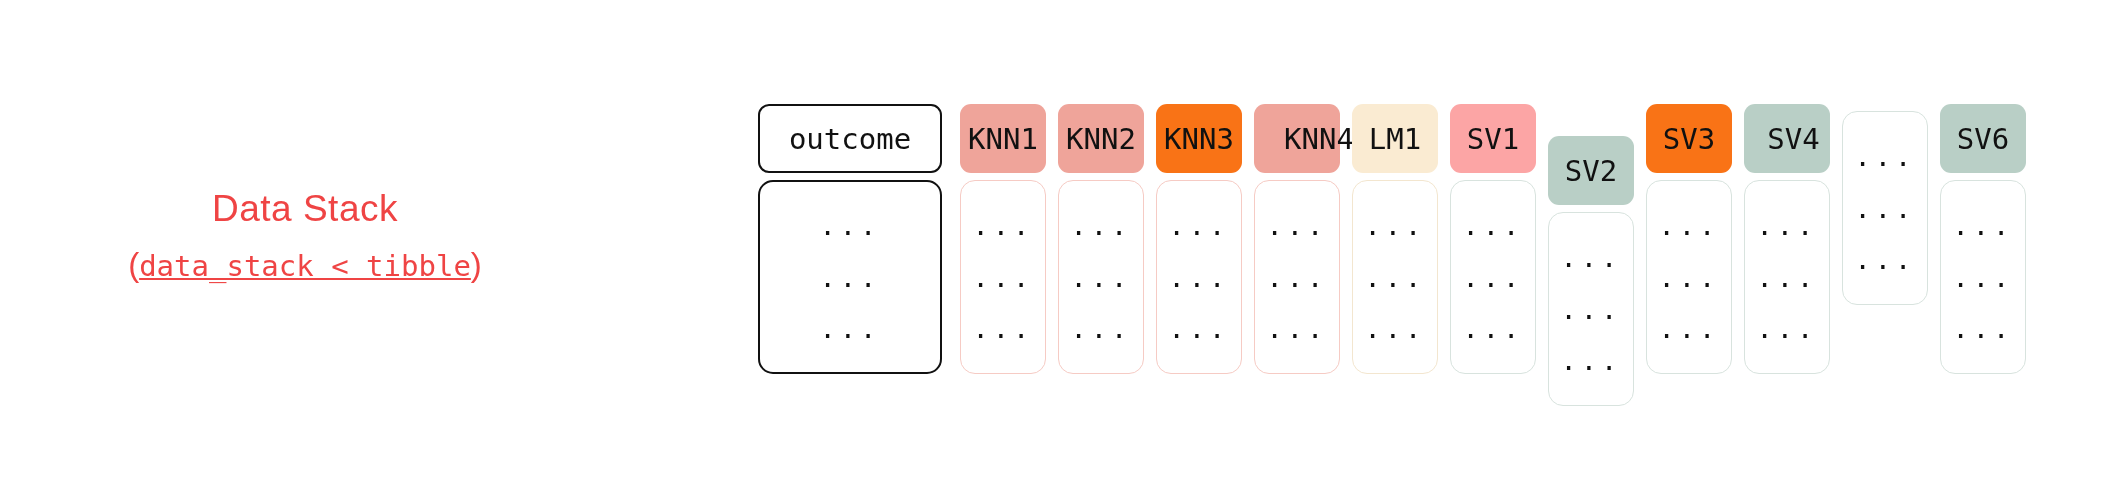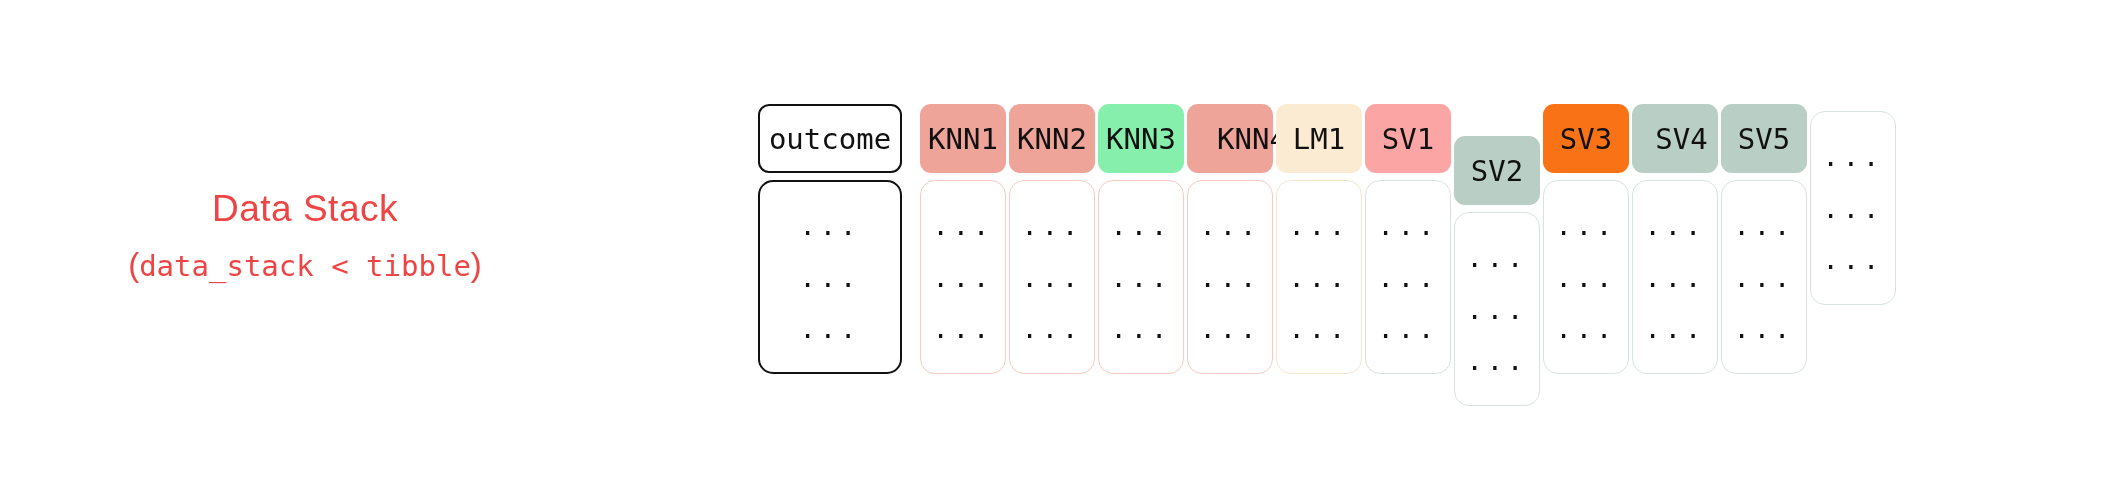--- a/index.html
+++ b/index.html
@@ -33,34 +33,35 @@
     font-size: 31px;
     white-space: nowrap;
   }
   .figure-subtitle .paren {
     font-family: "Liberation Sans", sans-serif;
     font-size: 33px;
   }
   .figure-subtitle .code {
     font-family: "DejaVu Sans Mono", monospace;
     font-size: 29px;
+    text-decoration: underline;
   }
   .stack {
     position: absolute;
     left: 758px;
     top: 104px;
     display: flex;
     align-items: flex-start;
   }
   .column {
     display: flex;
     flex-direction: column;
   }
   .outcome-col {
-    width: 144px;
+    width: 184px;
     margin-right: 18px;
   }
   .hdr {
     height: 69px;
     border-radius: 11px;
     display: flex;
     align-items: center;
     justify-content: center;
     font-family: "DejaVu Sans Mono", monospace;
     font-size: 29px;
@@ -81,21 +82,21 @@
     justify-content: space-evenly;
     align-items: center;
     box-sizing: border-box;
     padding: 6px 0;
   }
   .outcome-body {
     border: 2px solid #111111;
   }
   #model-columns {
     display: flex;
-    gap: 3px;
+    gap: 12px;
     text-align: center;
   }
   .model-col {
     width: 86px;
   }
   .model-body {
     border: 1.5px solid #dddddd; 
   }
   .dots {
     font-family: "DejaVu Sans Mono", monospace;
@@ -137,21 +138,21 @@
         </div>
         <div class="column model-col">
           <div class="hdr model-hdr" style="background: rgb(239, 164, 154);">KNN2</div>
           <div class="body model-body" style="border-color: rgb(246, 203, 196);">
             <div class="dots">...</div>
             <div class="dots">...</div>
             <div class="dots">...</div>
           </div>
         </div>
         <div class="column model-col">
-          <div class="hdr model-hdr" style="background: #86efac;">KNN3</div>
+          <div class="hdr model-hdr" style="background: #f97316;">KNN3</div>
           <div class="body model-body" style="border-color: rgb(246, 203, 196);">
             <div class="dots">...</div>
             <div class="dots">...</div>
             <div class="dots">...</div>
           </div>
         </div>
         <div class="column model-col">
           <div class="hdr model-hdr" style="background: rgb(239, 164, 154); padding-left: 44px;">KNN4</div>
           <div class="body model-body" style="border-color: rgb(246, 203, 196);">
             <div class="dots">...</div>
@@ -193,28 +194,28 @@
         </div>
         <div class="column model-col">
           <div class="hdr model-hdr" style="background: rgb(185, 207, 198); padding-left: 13px;">SV4</div>
           <div class="body model-body" style="border-color: rgb(216, 227, 222);">
             <div class="dots">...</div>
             <div class="dots">...</div>
             <div class="dots">...</div>
           </div>
         </div>
         <div class="column model-col">
-          <div class="hdr model-hdr" style="background: rgb(185, 207, 198);">SV5</div>
-          <div class="body model-body" style="border-color: rgb(216, 227, 222);">
-            <div class="dots">...</div>
-            <div class="dots">...</div>
-            <div class="dots">...</div>
-          </div>
-        </div>
-        <div class="column model-col">
+          <div class="body model-body" style="border-color: rgb(216, 227, 222);">
+            <div class="dots">...</div>
+            <div class="dots">...</div>
+            <div class="dots">...</div>
+          </div>
+        </div>
+        <div class="column model-col">
+          <div class="hdr model-hdr" style="background: rgb(185, 207, 198);">SV6</div>
           <div class="body model-body" style="border-color: rgb(216, 227, 222);">
             <div class="dots">...</div>
             <div class="dots">...</div>
             <div class="dots">...</div>
           </div>
         </div>
       </div>
   </div>
 
 </div>

